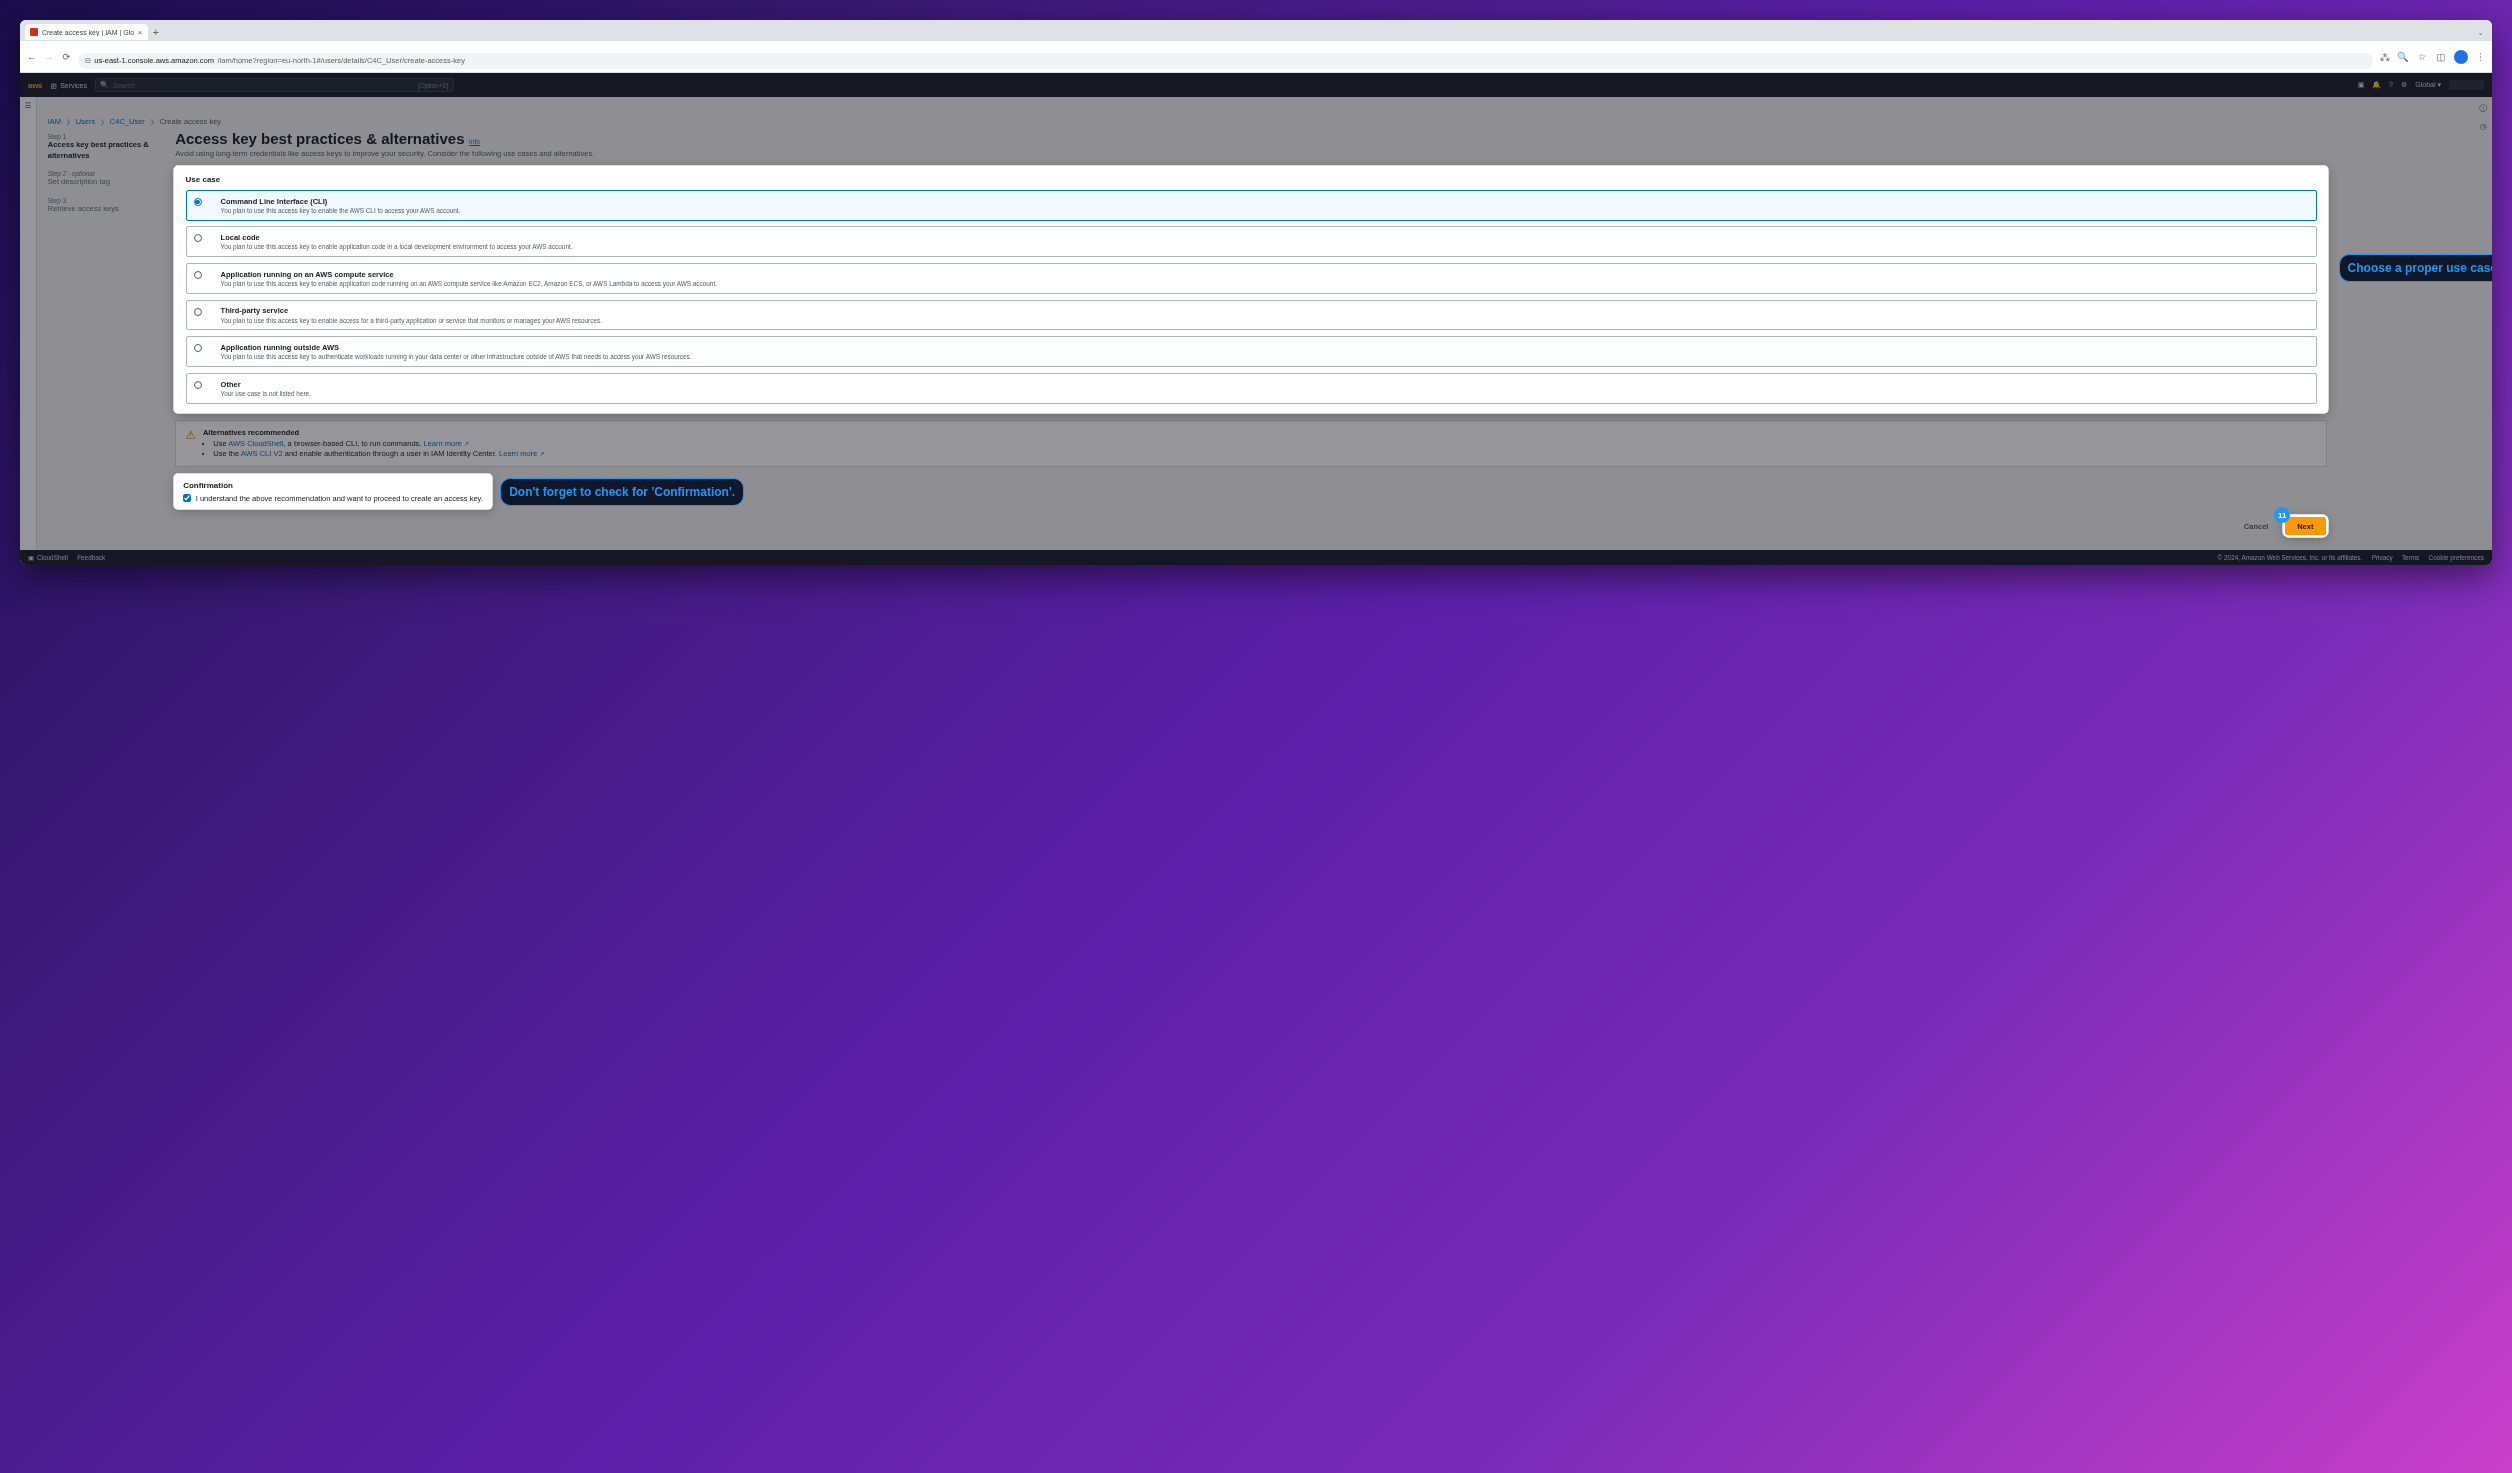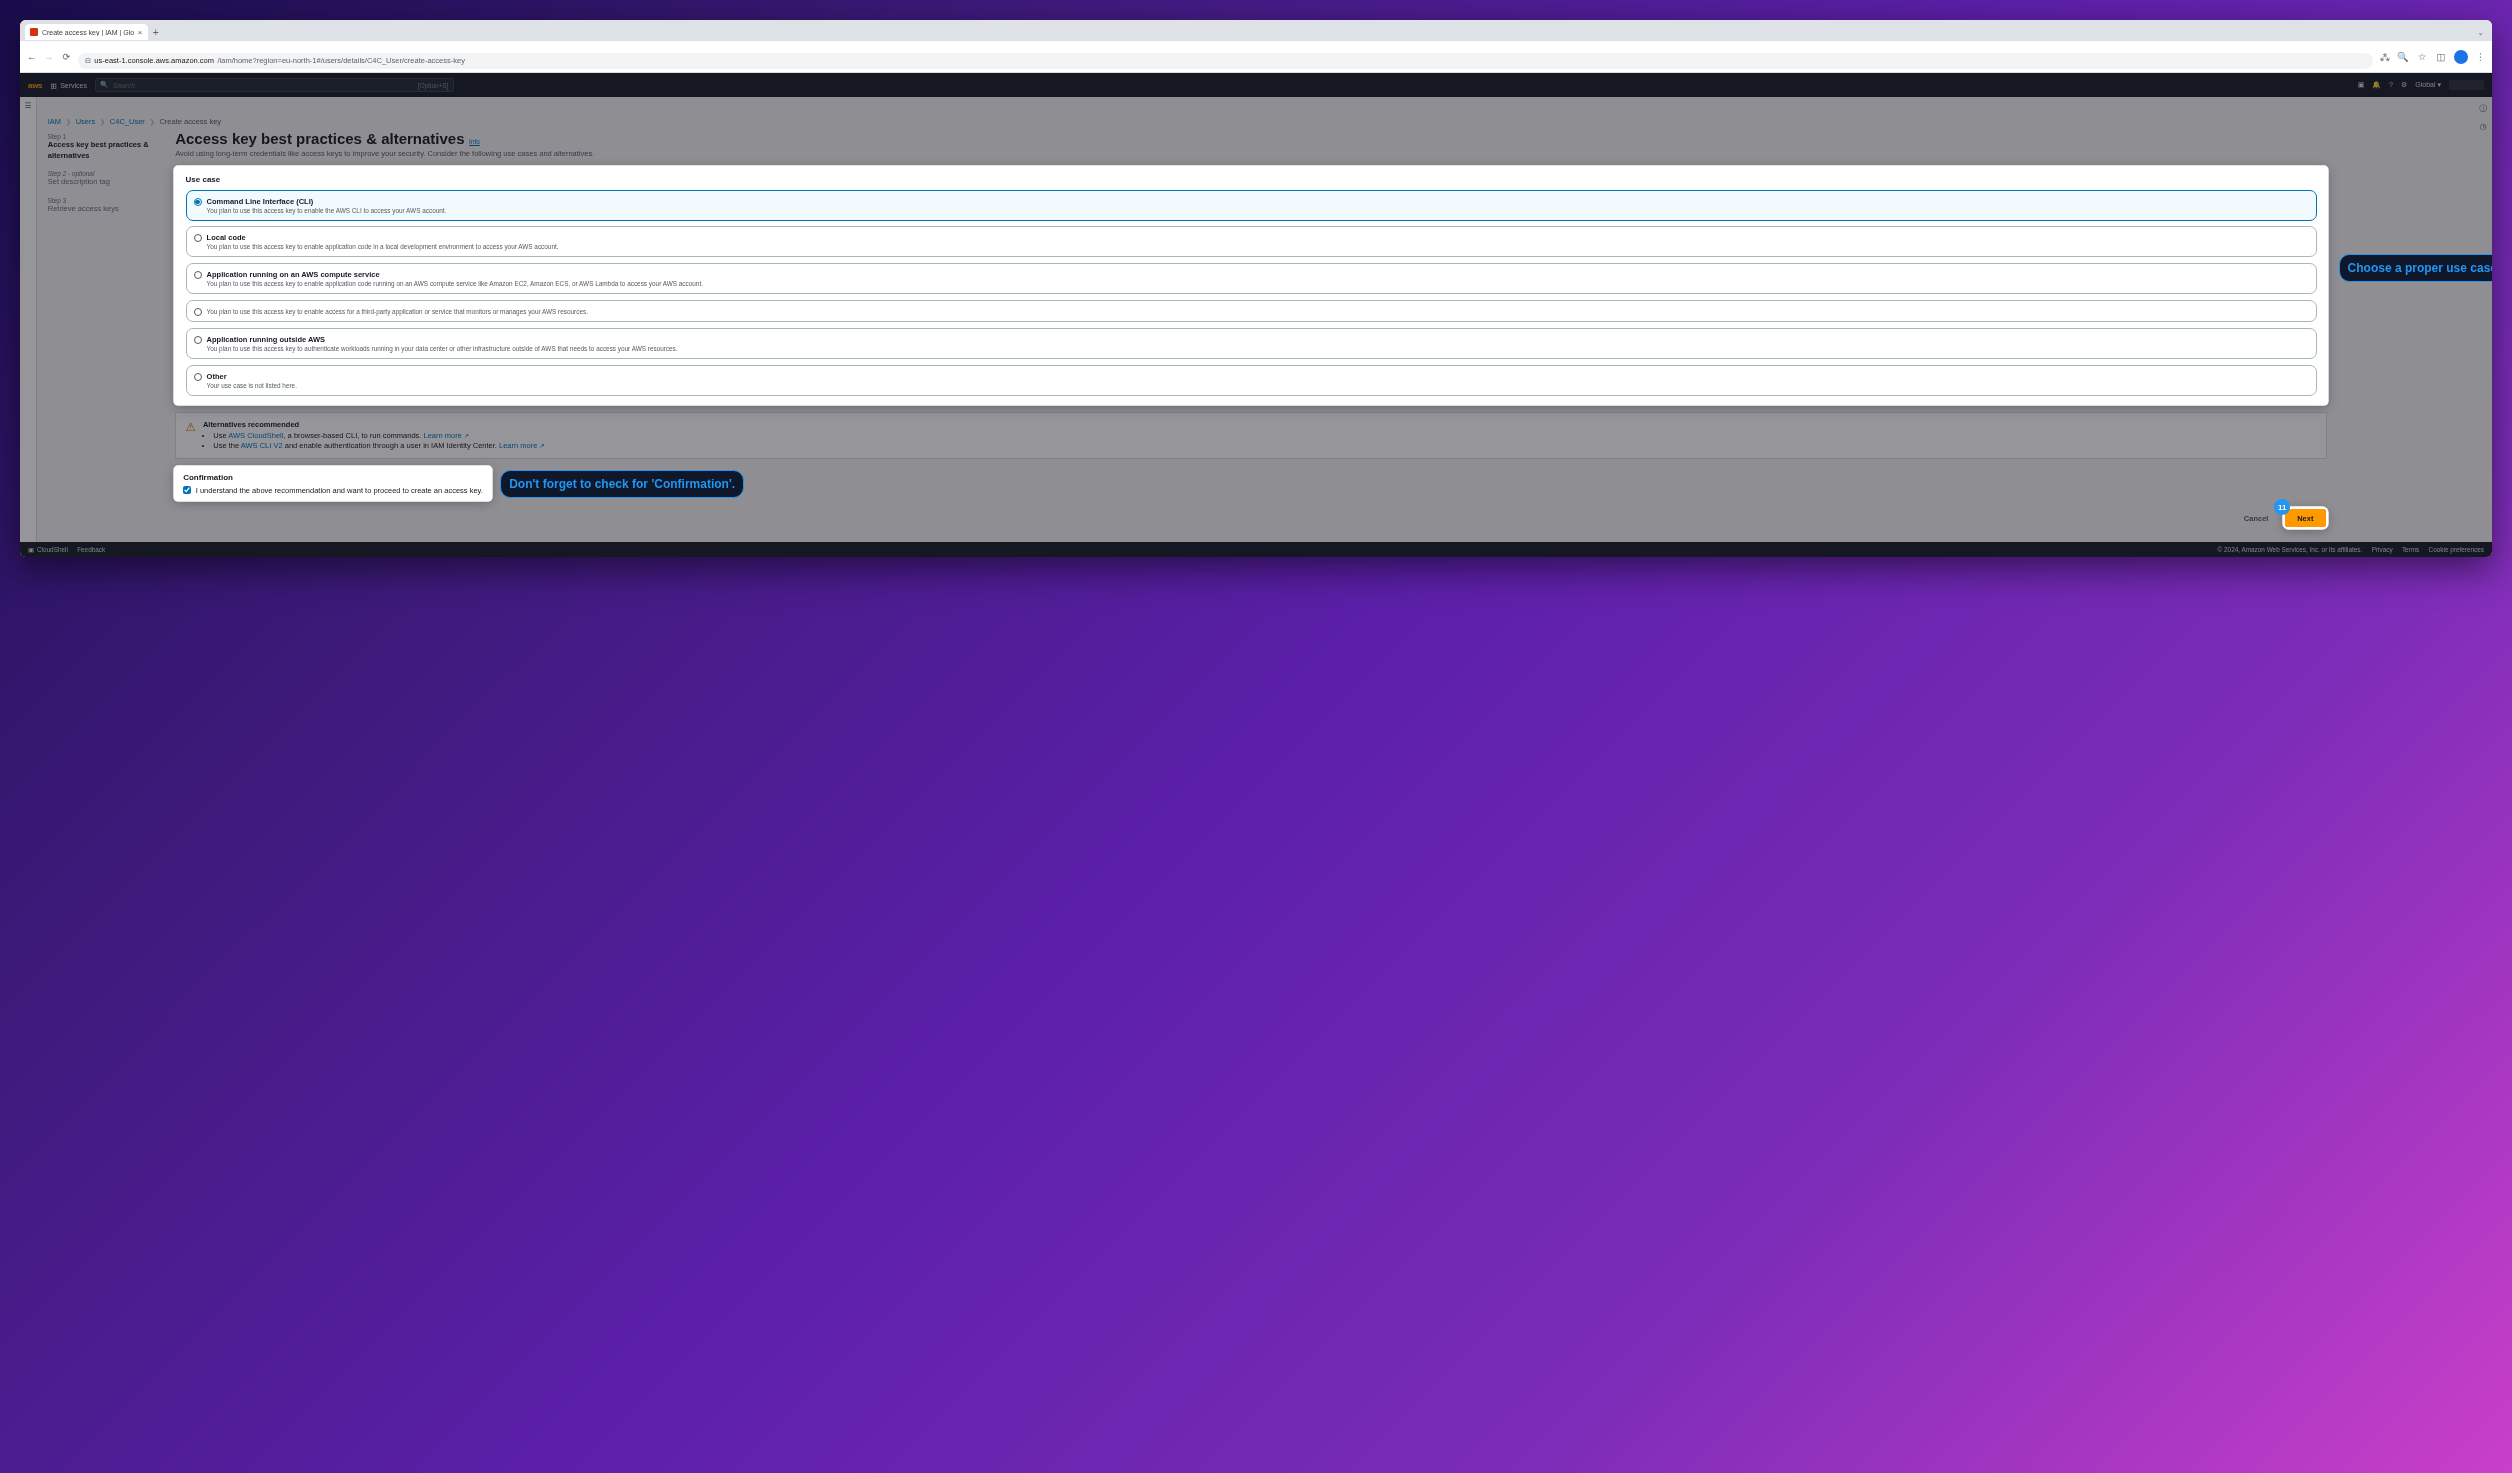--- a/index.html
+++ b/index.html
@@ -123,26 +123,26 @@
     .step.inactive .step-title { color: #687078; font-weight: 400; }
     .step-optional { color: #687078; font-style: italic; }
 
     .page-area { flex: 1; }
     .page-title { font-size: 15px; font-weight: 600; margin-bottom: 2.3px; display: flex; align-items: baseline; gap: 4.6px; }
     .info-link { color: #0073bb; font-size: 6.4px; font-weight: 400; }
     .page-subtitle { color: #545b64; font-size: 7.5px; margin-bottom: 9.3px; }
     .panel-title { font-size: 8px; font-weight: 600; margin-bottom: 5.8px; color: #16191f; }
     .radio-option {
       border: 0.6px solid #aab7b8;
-      border-radius: 7px;
+      border-radius: 2px;
       padding: 5.8px 7px;
       margin-bottom: 5.8px;
       display: flex;
       align-items: flex-start;
-      gap: 5px;
+      gap: 19px;
       cursor: pointer;
     }
     .radio-option.selected { border-color: #0073bb; background: #f1faff; }
     .radio-circle {
       width: 8px;
       height: 8px;
       border: 0.6px solid #545b64;
       border-radius: 50%;
       margin-top: 1.2px;
       flex-shrink: 0;
@@ -373,20 +373,21 @@
                   <div class="radio-option">
                     <span class="radio-circle"></span>
                     <div class="radio-content">
                       <div class="radio-title">Application running on an AWS compute service</div>
                       <div class="radio-desc">You plan to use this access key to enable application code running on an AWS compute service like Amazon EC2, Amazon ECS, or AWS Lambda to access your AWS account.</div>
                     </div>
                   </div>
                   <div class="radio-option">
                     <span class="radio-circle"></span>
                     <div class="radio-content">
+                      <div class="radio-title">Third-party service</div>
                       <div class="radio-desc">You plan to use this access key to enable access for a third-party application or service that monitors or manages your AWS resources.</div>
                     </div>
                   </div>
                   <div class="radio-option">
                     <span class="radio-circle"></span>
                     <div class="radio-content">
                       <div class="radio-title">Application running outside AWS</div>
                       <div class="radio-desc">You plan to use this access key to authenticate workloads running in your data center or other infrastructure outside of AWS that needs to access your AWS resources.</div>
                     </div>
                   </div>

